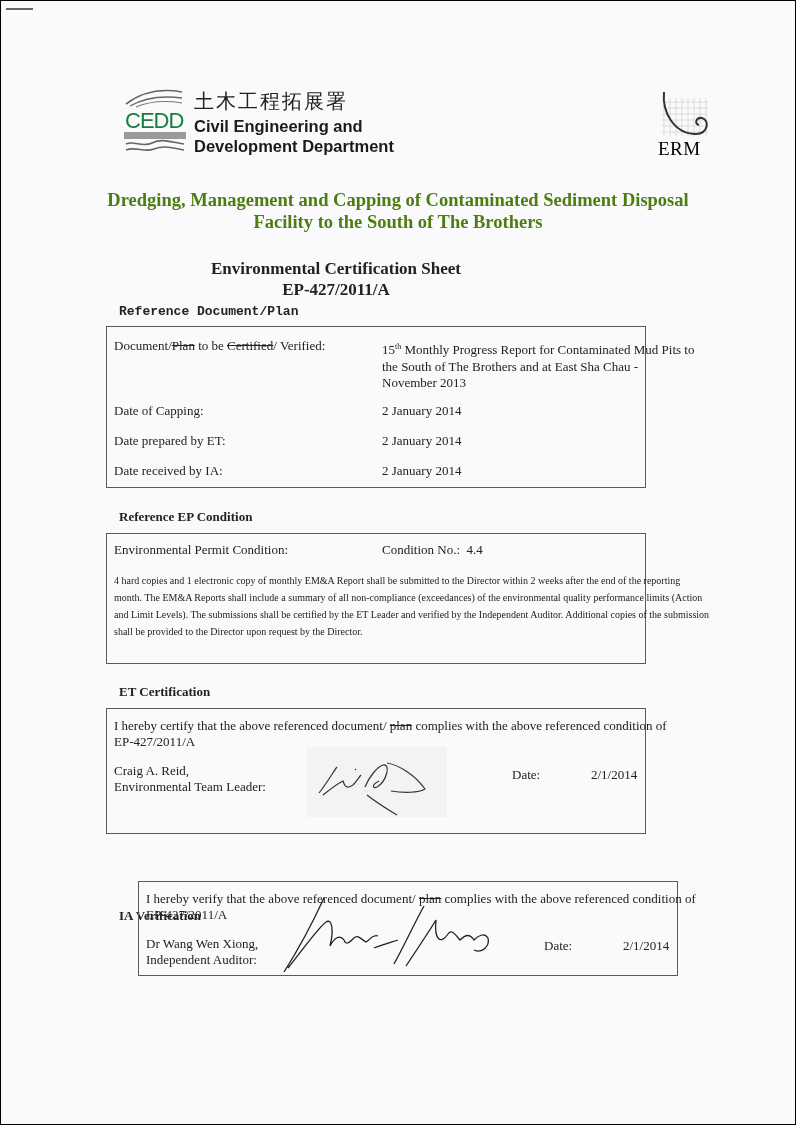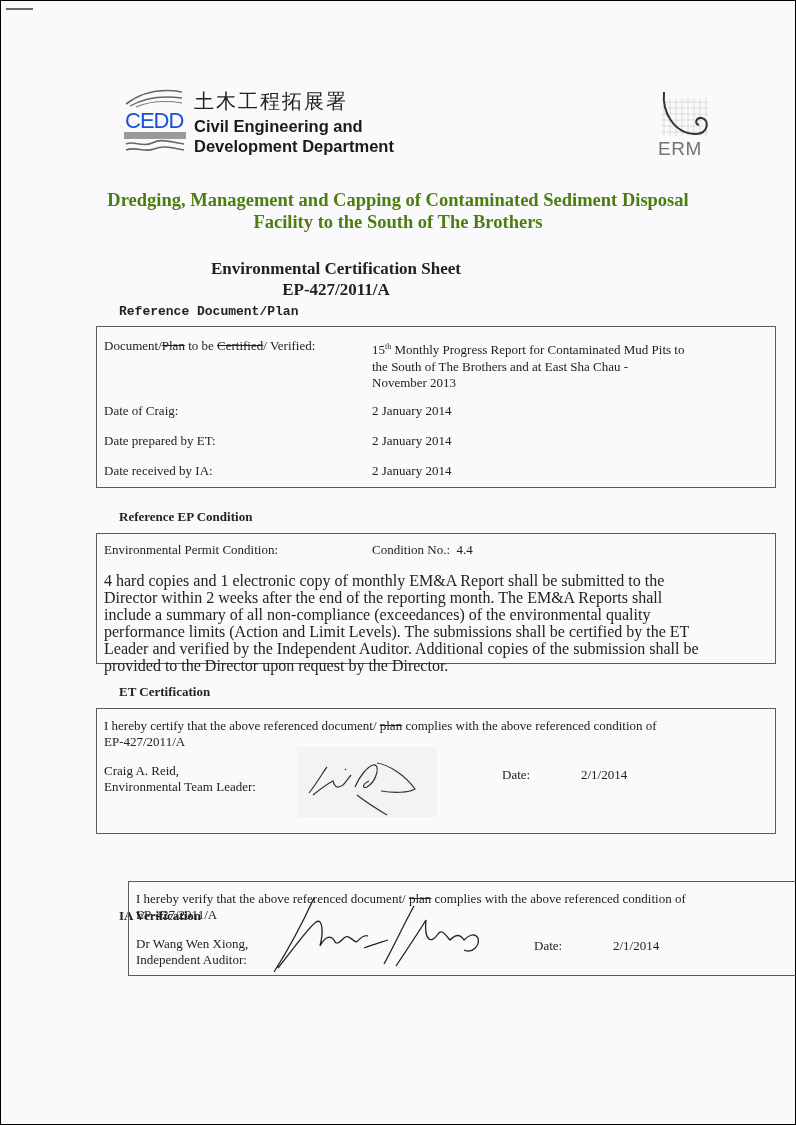--- a/index.html
+++ b/index.html
@@ -16,41 +16,41 @@
   .topbar { position: absolute; left: 6px; top: 8px; width: 27px; height: 2px; background: #666; }
   .sheet { position: absolute; left: 0; top: 0; width: 796px; height: 1125px; }
 
   
   .cedd { position: absolute; left: 124px; top: 86px; width: 280px; height: 72px; }
   .cedd-mark { position: absolute; left: 0; top: 0; width: 62px; height: 70px; }
   .cedd-cn { position: absolute; left: 70px; top: 2px; font-family: "DejaVu Sans", sans-serif; font-size: 20px; letter-spacing: 2px; color: #222; text-align: center; }
   .cedd-en1, .cedd-en2 { position: absolute; left: 70px; font-family: "Liberation Sans", sans-serif; font-weight: bold; font-size: 16.5px; color: #1a1a1a; }
   .cedd-en1 { top: 31px; }
   .cedd-en2 { top: 51px; }
-  .cedd-abbr { position: absolute; left: 1px; top: 22px; font-family: "Liberation Sans", sans-serif; font-size: 22px; color: #1d4ed8; letter-spacing: -1px; }
+  .cedd-abbr { position: absolute; left: 1px; top: 22px; font-family: "Liberation Sans", sans-serif; font-size: 22px; color: #15803d; letter-spacing: -1px; }
 
   .erm { position: absolute; left: 650px; top: 90px; width: 64px; height: 72px; }
-  .erm-text { position: absolute; left: 8px; top: 48px; font-family: Liberation Sans, sans-serif; font-size: 19px; color: #737373; letter-spacing: 0.5px; }
+  .erm-text { position: absolute; left: 8px; top: 48px; font-family: Liberation Serif, serif; font-size: 19px; color: #000000; letter-spacing: 0.5px; }
 
   
   .title { position: absolute; left: 0; width: 796px; text-align: center; font-size: 18.5px; font-weight: bold; color: #4d7c0f; line-height: 22px; }
   .title.t1 { top: 189px; }
   .title.t2 { top: 211px; }
   .subtitle { position: absolute; left: 0; width: 672px; text-align: center; font-size: 17px; font-weight: bold; color: #222; line-height: 21px; }
   .subtitle.s1 { top: 258px; }
   .subtitle.s2 { top: 279px; }
 
   .section-head { position: absolute; left: 119px; font-size: 13px; font-weight: bold; color: #222; }
 
-  .box { position: absolute; left: 96px; width: 680px; border: 1.5px solid #5a5a5a; box-sizing: border-box; }
+  .box { position: absolute; left: 106px; width: 540px; border: 1.5px solid #5a5a5a; box-sizing: border-box; }
   .txt { position: absolute; font-size: 13px; color: #222; line-height: 15px; white-space: nowrap; }
   .strike { text-decoration: line-through; }
   sup { font-size: 8px; vertical-align: 5px; }
 
-  .para { position: absolute; left: 7px; width: 596px; font-size: 16px; line-height: 17px; color: #222; white-space: normal; }
+  .para { position: absolute; left: 7px; width: 596px; font-size: 10px; line-height: 17px; color: #222; white-space: normal; }
   .sig { position: absolute; }
 </style>
 </head>
 <body>
 
 <div class="frame"></div>
 <div class="topbar"></div>
 
 <div class="sheet">
 
@@ -100,21 +100,21 @@
   <div class="section-head" style="top:304px;font-family:Liberation Mono, monospace;">Reference Document/Plan</div>
   <div class="box" style="top:326px; height:162px;">
     <div class="txt" style="left:7px; top:11px;">
       <span>Document/</span><span class="strike">Plan</span><span> to be </span><span class="strike">Certified</span><span>/ Verified:</span>
     </div>
     <div class="txt" style="left:275px; top:12px; line-height:16.5px;">
       <span>15</span><sup>th</sup><span> Monthly Progress Report for Contaminated Mud Pits to</span><br>
       <span>the South of The Brothers and at East Sha Chau -</span><br>
       <span>November 2013</span>
     </div>
-    <div class="txt" style="left:7px; top:76px;">Date of Craig:</div>
+    <div class="txt" style="left:7px; top:76px;">Date of Capping:</div>
     <div class="txt" style="left:275px; top:76px;">2 January 2014</div>
     <div class="txt" style="left:7px; top:106px;">Date prepared by  ET:</div>
     <div class="txt" style="left:275px; top:106px;">2 January 2014</div>
     <div class="txt" style="left:7px; top:136px;">Date received by IA:</div>
     <div class="txt" style="left:275px; top:136px;">2 January 2014</div>
   </div>
 
   <div class="section-head" style="top:509px;">Reference EP Condition</div>
   <div class="box" style="top:533px; height:131px;">
     <div class="txt" style="left:7px; top:8px;">Environmental Permit Condition:</div>

